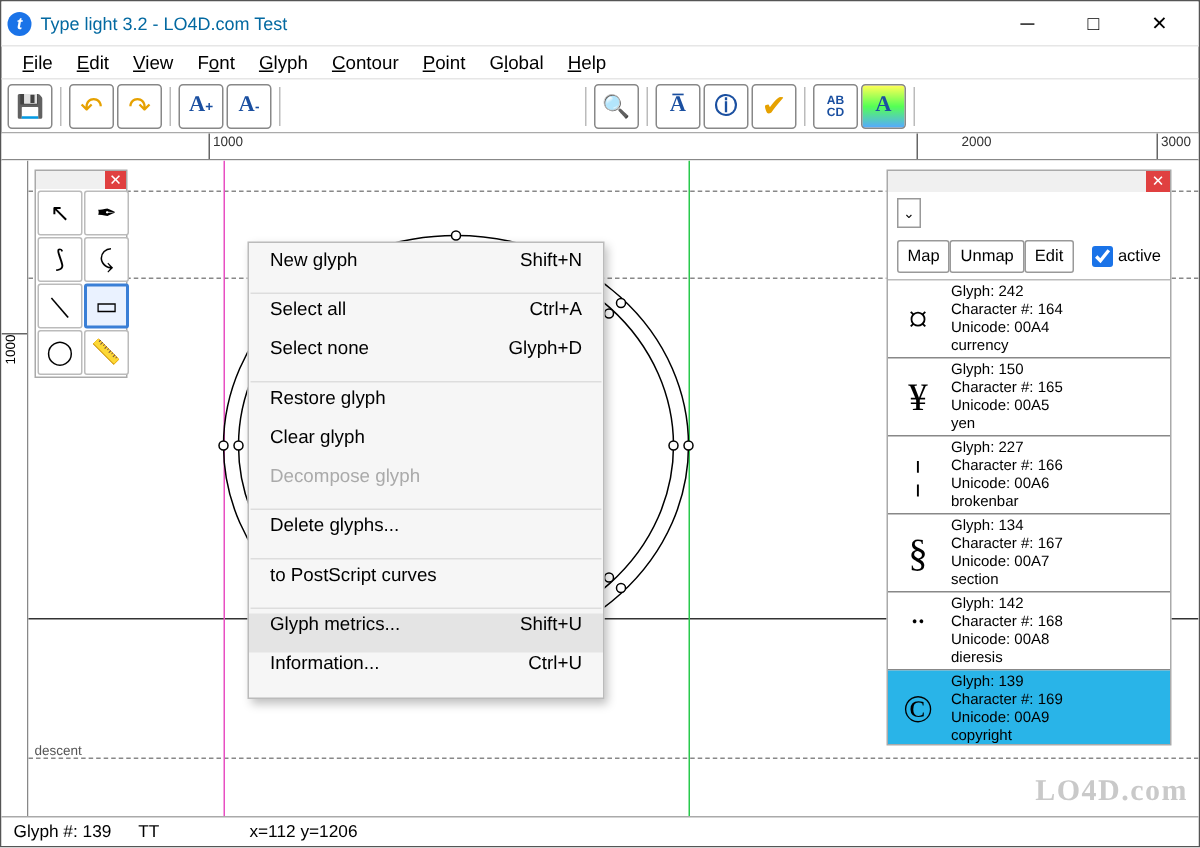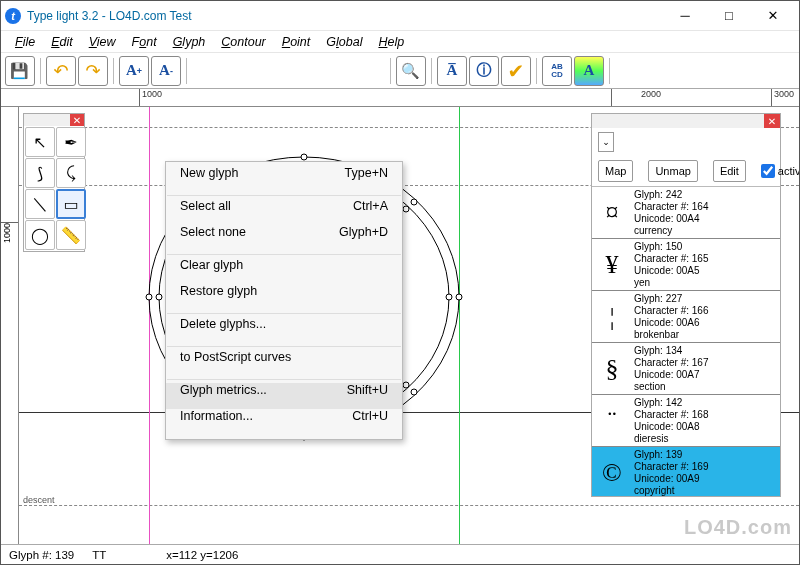--- a/index.html
+++ b/index.html
@@ -8,21 +8,21 @@
 .window { width: 800px; height: 565px; border: 1px solid #555; background: #fff; display: flex; flex-direction: column; }
 
 
 .titlebar { height: 30px; display: flex; align-items: center; padding: 0 4px; background: #fff; border-bottom: 1px solid #e6e6e6; }
 .titlebar .app-icon { width: 16px; height: 16px; border-radius: 50%; background: #1a73e8; color: #fff; font-size: 11px; font-style: italic; font-weight: bold; display: flex; align-items: center; justify-content: center; margin-right: 6px; }
 .titlebar .title { font-size: 12px; color: #0369a1; }
 .titlebar .spacer { flex: 1; }
 .titlebar .winbtn { width: 44px; height: 30px; display: flex; align-items: center; justify-content: center; font-size: 13px; font-family: Arial; }
 
 
-.menubar { height: 22px; display: flex; align-items: center; padding: 0 6px; font-size: 12.5px; gap: 0; border-bottom: 1px solid #e6e6e6; font-style: italic; }
+.menubar { height: 22px; display: flex; align-items: center; padding: 0 6px; font-size: 12.5px; gap: 0; border-bottom: 1px solid #e6e6e6; }
 .menubar .menuitem { padding: 2px 8px; cursor: default; }
 .menubar .menuitem .u { text-decoration: underline; }
 
 
 .toolbar { height: 36px; display: flex; align-items: center; padding: 2px 4px; gap: 2px; border-bottom: 1px solid #aaa; }
 .toolbar .tbbtn { width: 30px; height: 30px; border: 1px solid #888; border-radius: 3px; background: #fff; display: flex; align-items: center; justify-content: center; font-size: 15px; }
 .toolbar .sep { width: 1px; height: 26px; background: #bbb; margin: 0 3px; }
 
 
 .ruler { height: 18px; background: #fff; border-bottom: 1px solid #888; position: relative; font-size: 9px; color: #333; }
@@ -61,37 +61,37 @@
 .dropdown .dditem.disabled { color: #aaa; }
 .dropdown .dditem.sel { background: #e4e4e4; }
 .dropdown .ddsep { height: 1px; background: #ddd; margin: 3px 1px; }
 
 
 .glyph-panel { position: absolute; right: 18px; top: 6px; width: 190px; background: #fff; border: 1px solid #aaa; }
 .glyph-panel .gp-header { height: 14px; background: #f0f0f0; display: flex; justify-content: flex-end; }
 .glyph-panel .gp-close { width: 16px; height: 14px; background: #e04040; color: #fff; font-size: 10px; display: flex; align-items: center; justify-content: center; }
 .glyph-panel .gp-row { padding: 4px 6px; display: flex; gap: 4px; align-items: center; }
 .glyph-panel select { flex: 1; font-size: 11px; height: 22px; border: 1px solid #aaa; background: #fff; }
-.glyph-panel .btnrow { padding: 4px 6px; display: flex; gap: 15px; align-items: center; }
+.glyph-panel .btnrow { padding: 4px 6px; display: flex; gap: 0; align-items: center; }
 .glyph-panel .smbtn { height: 22px; padding: 0 6px; font-size: 11px; border: 1px solid #999; background: #fff; border-radius: 2px; }
 .glyph-panel .chk { display: flex; align-items: center; gap: 3px; font-size: 11px; margin-left: auto; }
 .glyph-panel .chk input { width: 14px; height: 14px; accent-color: #1a73e8; }
 .glyph-panel .gp-list { height: 310px; overflow: hidden; border-top: 1px solid #bbb; }
 .glyph-panel .gp-item { height: 52px; border-bottom: 1px solid #888; display: flex; }
 .glyph-panel .gp-item.sel { background: #29b4e8; }
 .glyph-panel .gp-item .preview { width: 40px; display: flex; align-items: center; justify-content: center; font-size: 26px; font-family: "Times New Roman", serif; }
 .glyph-panel .gp-item .meta { flex: 1; font-size: 10px; line-height: 12px; padding: 2px 2px; }
 .glyph-panel .gp-item .meta div { white-space: nowrap; }
 
 
 .statusbar { height: 20px; border-top: 1px solid #aaa; display: flex; align-items: center; font-size: 11.5px; padding: 0 8px; gap: 60px; background: #fff;}
 .statusbar .block { display: flex; gap: 18px;}
 
 
-.watermark { position: absolute; right: 8px; bottom: 26px; font-size: 20px; color: rgba(120,120,120,.4); font-weight: 600; letter-spacing: 1px; font-family: Liberation Sans, sans-serif; z-index: 100; pointer-events: none;}
+.watermark { position: absolute; right: 8px; bottom: 26px; font-size: 20px; color: rgba(120,120,120,.4); font-weight: 600; letter-spacing: 1px; font-family: Liberation Serif, serif; z-index: 100; pointer-events: none;}
 </style>
 </head>
 <body>
 
 <div class="window">
 
   <div class="titlebar">
     <div class="app-icon">t</div>
     <div class="title">Type light 3.2  -  LO4D.com Test</div>
     <div class="spacer"></div>
@@ -202,37 +202,40 @@
           <div class="tp-btn">＼</div>
           <div class="tp-btn sel">▭</div>
           <div class="tp-btn">◯</div>
           <div class="tp-btn">📏</div>
         </div>
     </div>
 
     <div class="dropdown" id="glyph-dropdown">
         <div class="dditem">
           <span>New glyph</span>
-          <span>Type+N</span>
+          <span>Shift+N</span>
         </div>
         <div class="ddsep"></div>
         <div class="dditem">
           <span>Select all</span>
           <span>Ctrl+A</span>
         </div>
         <div class="dditem">
           <span>Select none</span>
           <span>Glyph+D</span>
         </div>
         <div class="ddsep"></div>
         <div class="dditem">
+          <span>Restore glyph</span>
+        </div>
+        <div class="dditem">
           <span>Clear glyph</span>
         </div>
-        <div class="dditem">
-          <span>Restore glyph</span>
+        <div class="dditem disabled">
+          <span>Decompose glyph</span>
         </div>
         <div class="ddsep"></div>
         <div class="dditem">
           <span>Delete glyphs...</span>
         </div>
         <div class="ddsep"></div>
         <div class="dditem">
           <span>to PostScript curves</span>
         </div>
         <div class="ddsep"></div>

